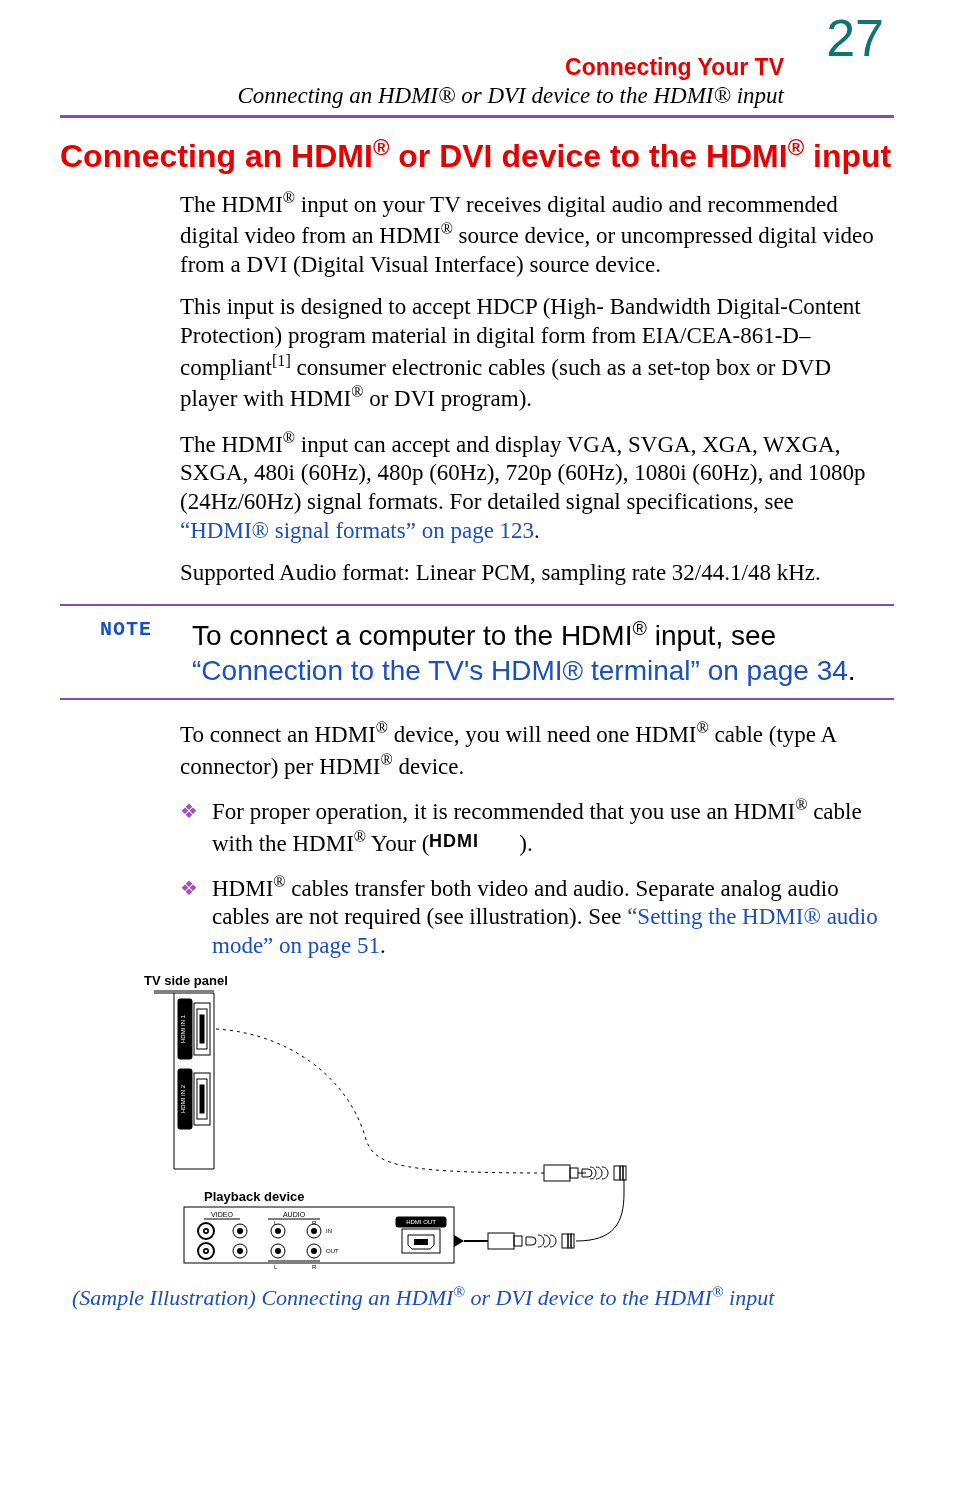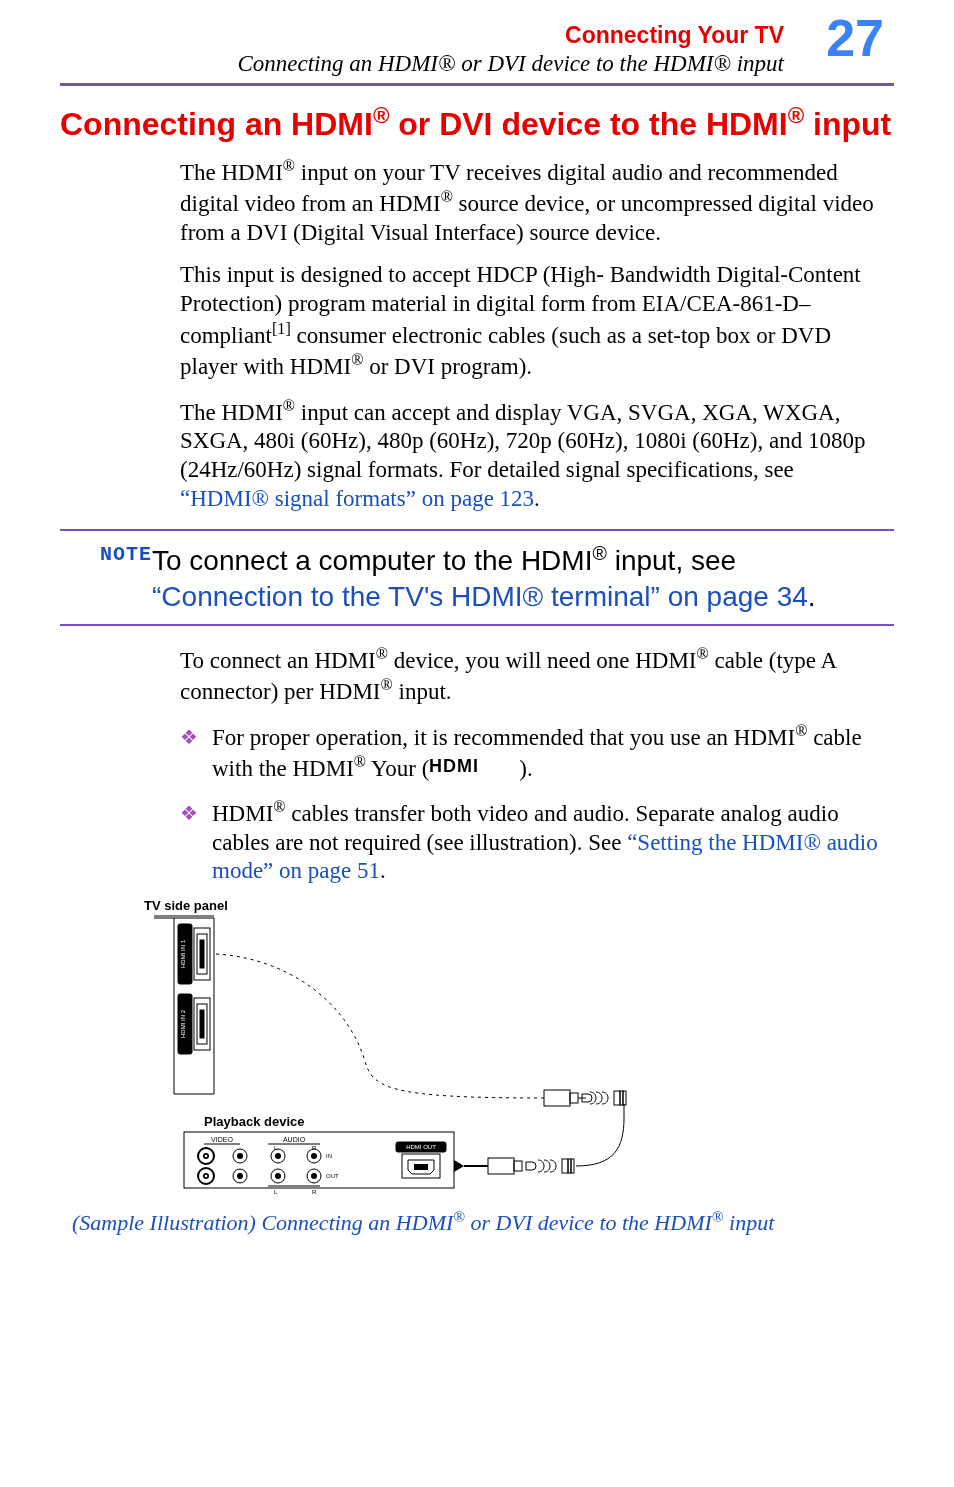--- a/index.html
+++ b/index.html
@@ -9,35 +9,36 @@
     height: 1487px;
     background: #fff;
     color: #000;
     position: relative;
     padding: 28px 60px 40px 60px;
   }
   .page-number {
     position: absolute;
     top: 8px;
     right: 70px;
-    color: #3b82f6;
+    color: #0f766e;
     font-family: Arial, Helvetica, sans-serif;
     font-size: 52px;
-    font-weight: 700;
+    font-weight: 400;
   }
   .header-block {
     text-align: right;
     margin-right: 110px;
     margin-top: -6px;
   }
   .section-header {
     color: #e60000;
     font-family: Arial, Helvetica, sans-serif;
     font-weight: bold;
     font-size: 23px;
+    margin-top: 32px;
   }
   .section-subheader {
     font-style: italic;
     font-size: 23px;
     margin-top: 2px;
   }
   .purple-line {
     border: none;
     border-top: 3px solid #7a4fc1;
     margin-top: 6px;
@@ -59,20 +60,21 @@
   }
   sup { font-size: 0.7em; vertical-align: super; }
   .link-text { color: #1a4fbf; text-align: center; }
   .note-bar {
     border-top: 2px solid #7a4fc1;
     border-bottom: 2px solid #7a4fc1;
     padding: 10px 10px 10px 0;
     margin: 16px 0 18px 0;
     display: flex;
     align-items: flex-start;
+    gap: 40px;
   }
   .note-label {
     color: #1a4fbf;
     font-family: "Courier New", Courier, monospace;
     font-weight: bold;
     font-size: 20px;
     letter-spacing: 1px;
     margin-left: 40px;
     margin-top: 2px;
     white-space: nowrap;
@@ -140,32 +142,33 @@
   </p>
 
   <p class="body">
     <span>This input is designed to accept HDCP (High- Bandwidth Digital-Content Protection) program material in digital form from EIA/CEA-861-D– compliant</span><sup>[1]</sup><span> consumer electronic cables (such as a set-top box or DVD player with HDMI</span><sup>®</sup><span> or DVI program).</span>
   </p>
 
   <p class="body">
     <span>The HDMI</span><sup>®</sup><span> input can accept and display VGA, SVGA, XGA, WXGA, SXGA, 480i (60Hz), 480p (60Hz), 720p (60Hz), 1080i (60Hz), and 1080p (24Hz/60Hz) signal formats. For detailed signal specifications, see </span><span class="link-text">“HDMI® signal formats” on page 123</span><span>.</span>
   </p>
 
+  <p class="body">Supported Audio format: Linear PCM, sampling rate 32/44.1/48 kHz.</p>
 </div>
 
 <div class="note-bar">
   <div class="note-label">NOTE</div>
   <div class="note-text">
     <span>To connect a computer to the HDMI</span><sup>®</sup><span> input, see </span><span class="link-text">“Connection to the TV's HDMI® terminal” on page 34</span><span>.</span>
   </div>
 </div>
 
 <div class="body-indent">
   <p class="body">
-    <span>To connect an HDMI</span><sup>®</sup><span> device, you will need one HDMI</span><sup>®</sup><span> cable (type A connector) per HDMI</span><sup>®</sup><span> input.</span>
+    <span>To connect an HDMI</span><sup>®</sup><span> device, you will need one HDMI</span><sup>®</sup><span> cable (type A connector) per HDMI</span><sup>®</sup><span> device.</span>
   </p>
 </div>
 
 <ul class="diamond">
   <li>
     <span class="diamond-bullet">❖</span>
     <span>For proper operation, it is recommended that you use an HDMI</span><sup>®</sup><span> cable with the HDMI</span><sup>®</sup><span> Your (</span><span class="hdmi-logo"><svg width="90" height="22" viewBox="0 0 90 22">
           <rect x="0" y="0" width="90" height="22" fill="none"></rect>
           <text x="0" y="17" font-family="Arial Black, Arial" font-weight="900" font-size="18" letter-spacing="1">HDMI</text>
         </svg></span><span>).</span>

